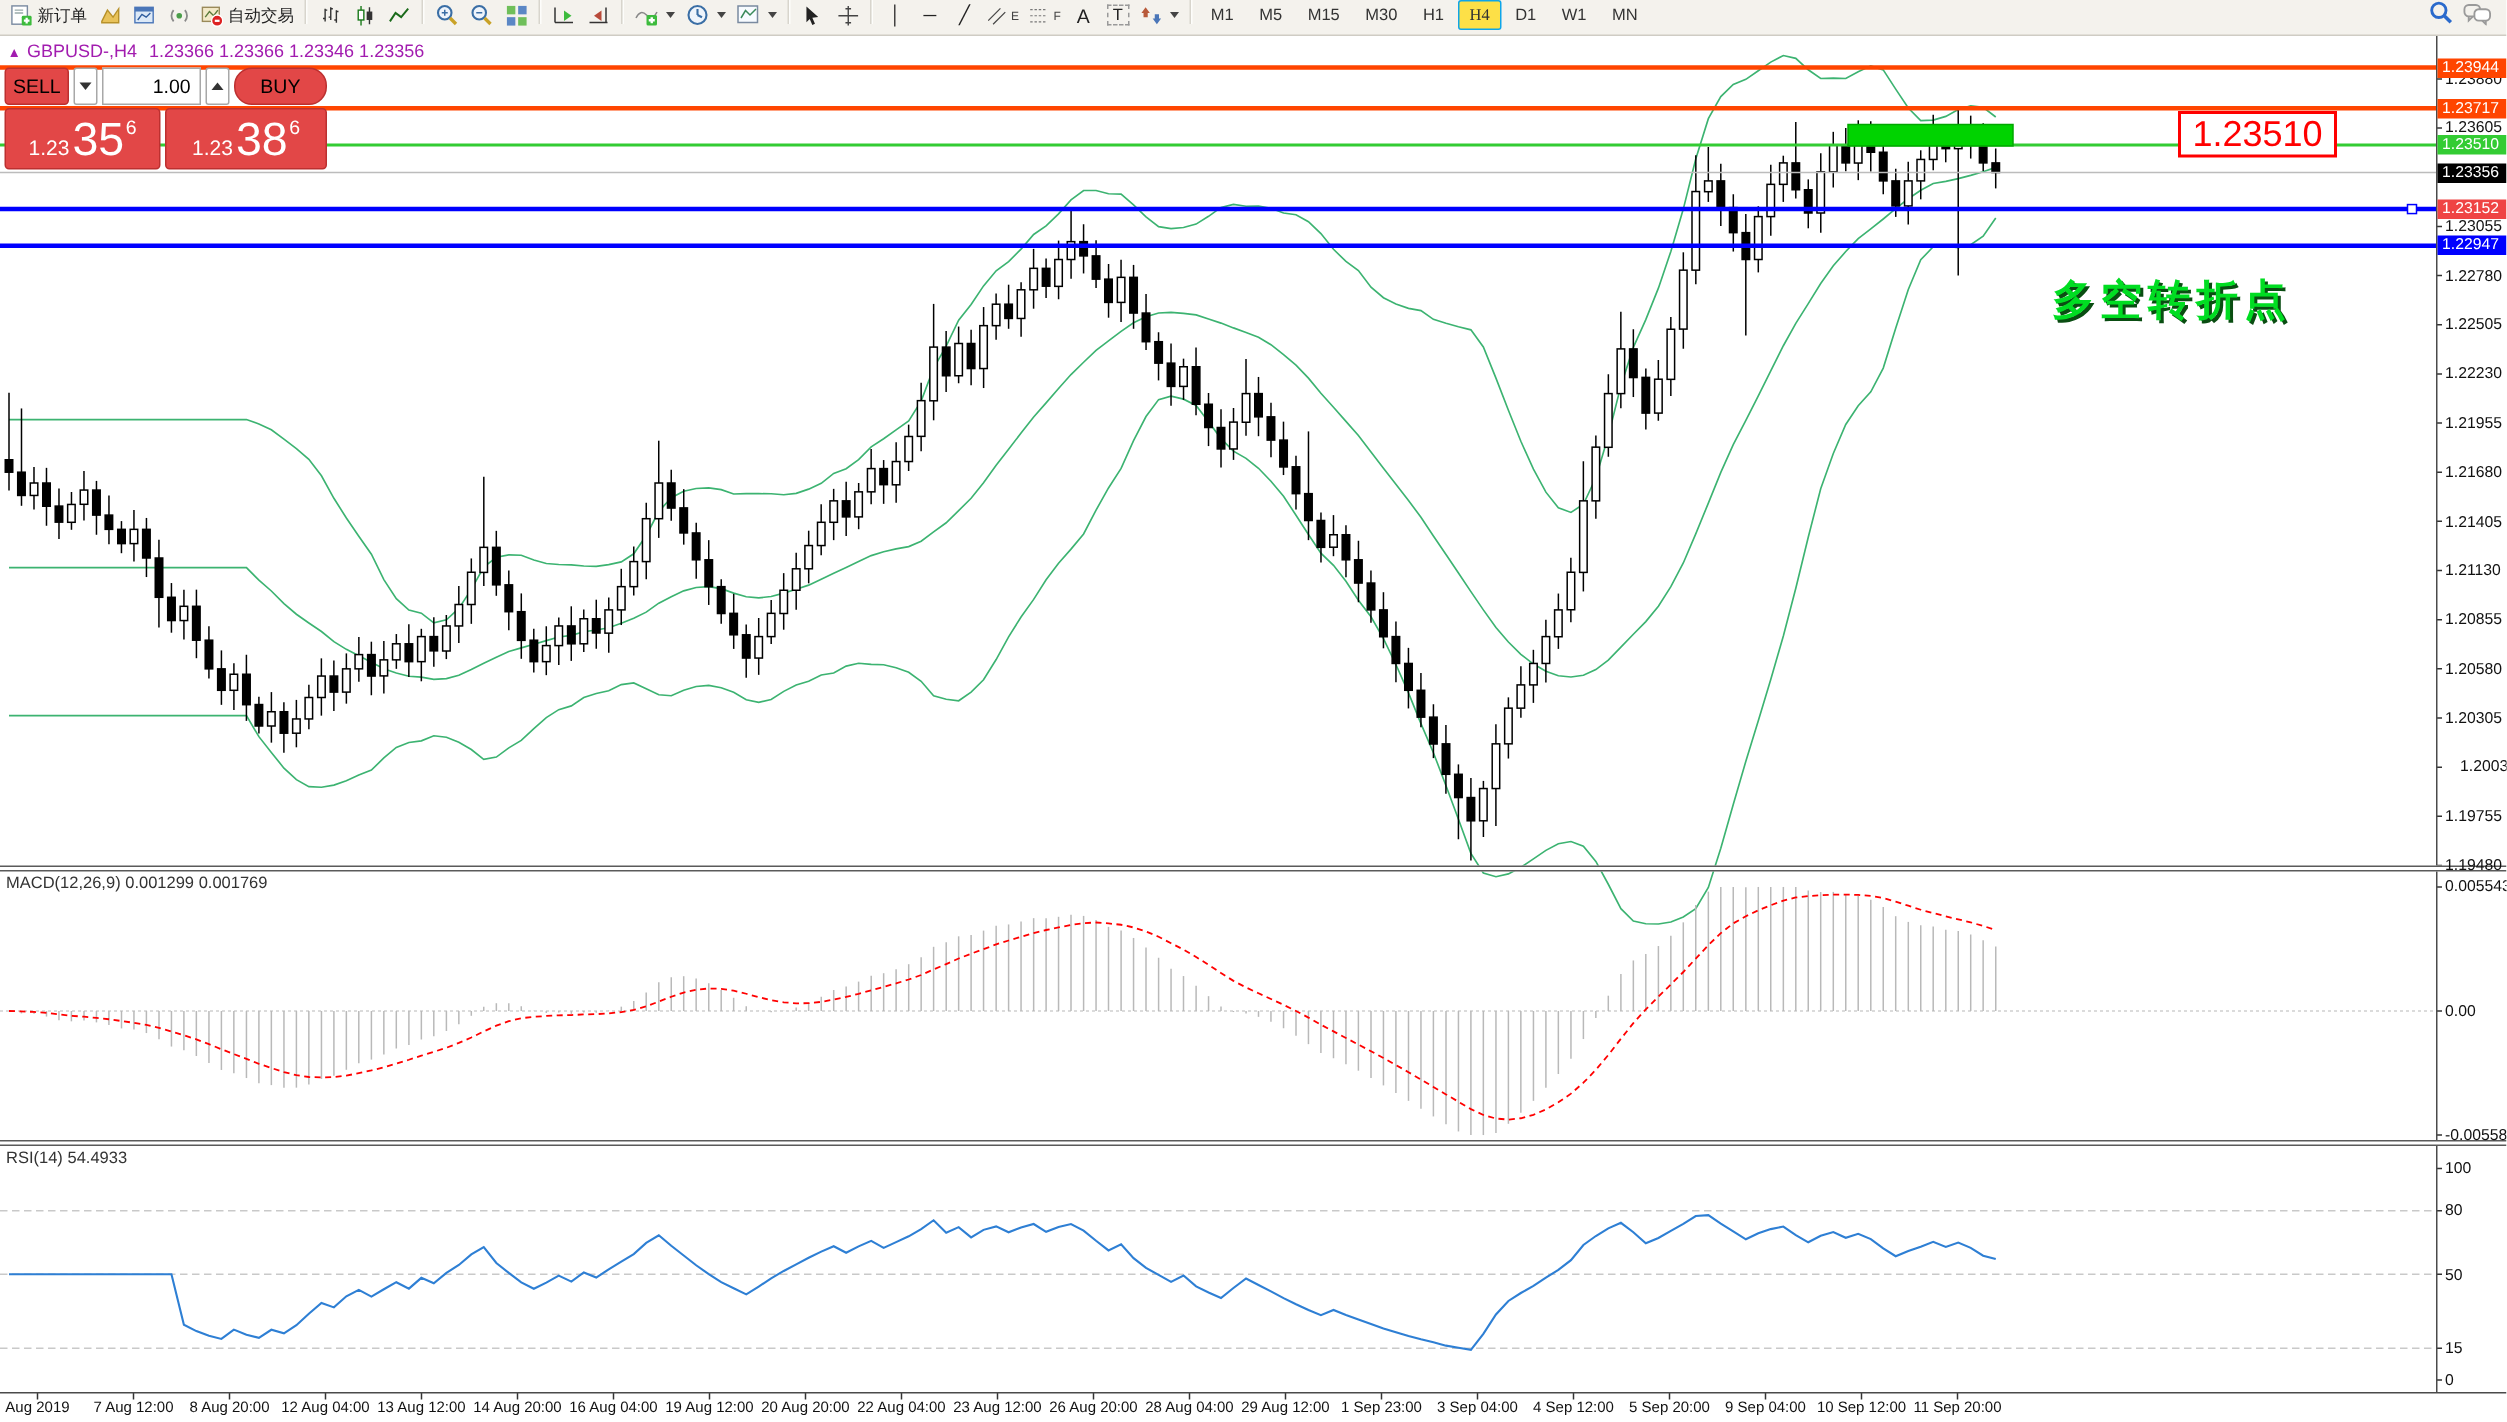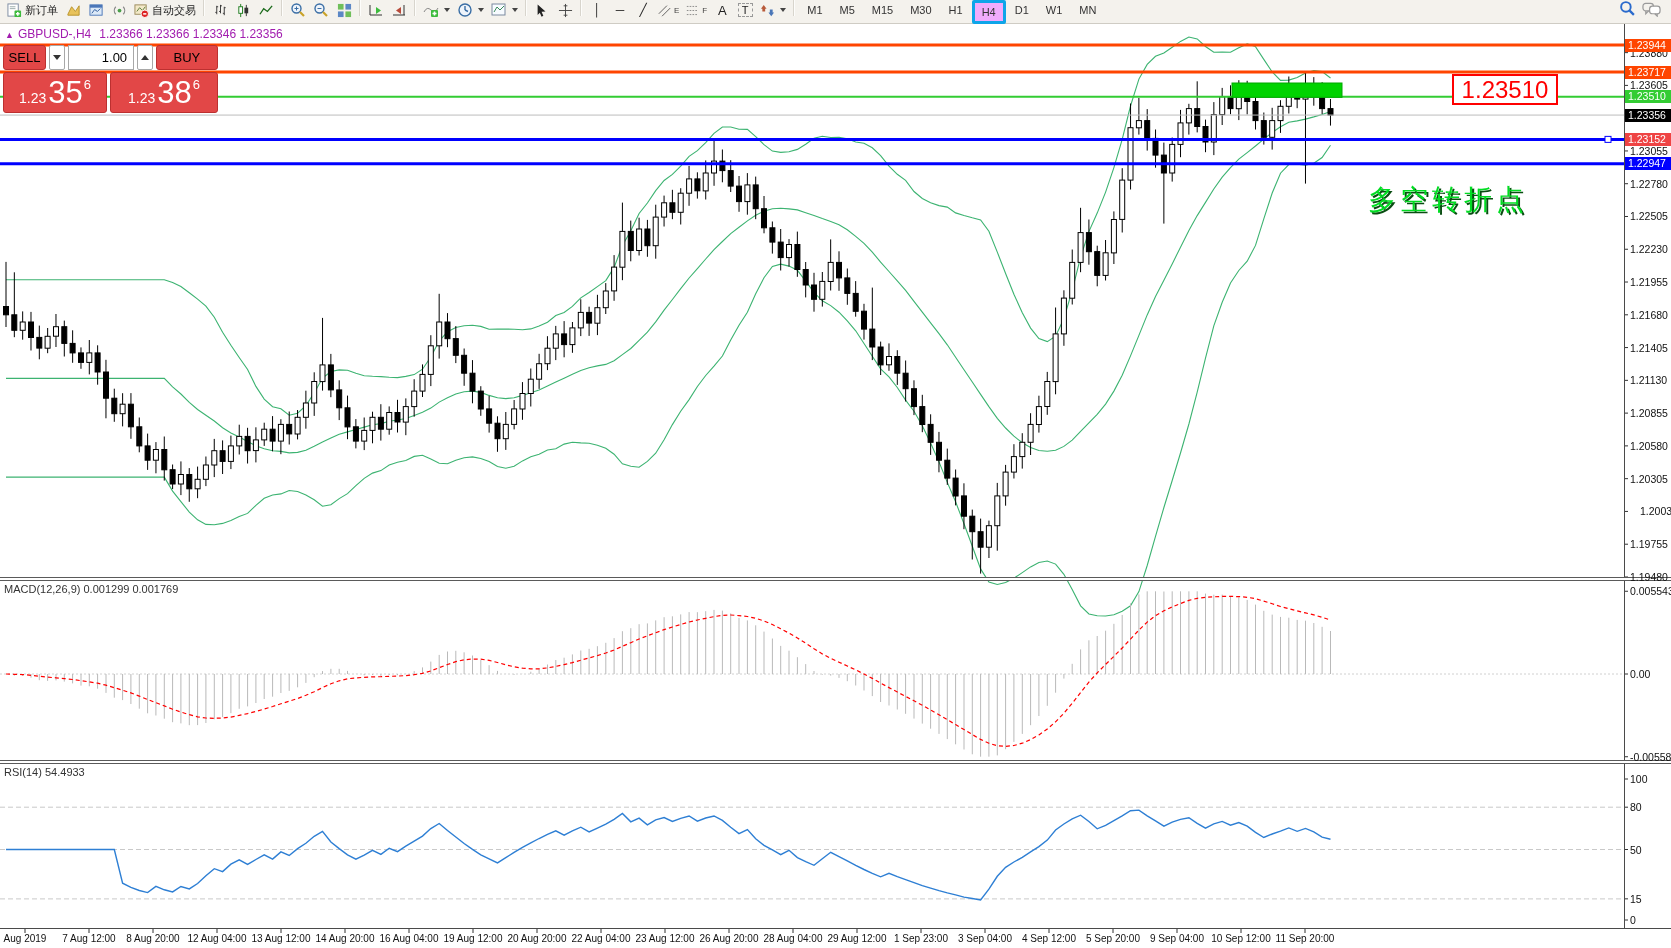--- a/index.html
+++ b/index.html
@@ -11,21 +11,21 @@
   #toolbar { position:absolute; left:0; top:0; width:1671px; height:24px;
     background:#f4f2ed; border-bottom:1px solid #cfccc4; display:flex; align-items:flex-start;
     padding:0 4px; gap:1px; z-index:40; }
   .tb-btn { height:20px; min-width:22px; display:flex; align-items:center; justify-content:center;
     gap:3px; padding:0 3px; border-radius:2px; color:#222; font-size:11px; }
   .tb-sep { width:2px; height:16px; border-left:1px solid #d8d5cd; border-right:1px solid #fdfdfb; margin:0 3px; }
   .caret { width:0; height:0; border-left:3px solid transparent; border-right:3px solid transparent;
     border-top:4px solid #444; margin-left:2px; }
   .glyph { font-size:12px; color:#222; font-weight:bold; }
   .tf { font-size:11px; color:#333; padding:3px 7px; border:1px solid transparent; }
-  .tf.active { background:#f0abfc; border:3px solid #0ea5e9; border-radius:2px; }
+  .tf.active { background:#fde047; border:1px solid #0ea5e9; border-radius:2px;font-family:Liberation Serif, serif; }
   #tb-right { margin-left:auto; display:flex; align-items:center; gap:6px; padding-right:6px; }
 
   
   #ohlc-header { position:absolute; left:5px; top:27px; font-size:12px; color:#a21caf; z-index:30;
     background:transparent; white-space:nowrap; }
   #ohlc-header .tri { font-size:9px; margin-right:4px; }
   #ohlc-header .sym { margin-right:8px; }
 
   
   #chart-svg { position:absolute; left:0; top:0; width:1671px; height:948px; z-index:5; }
@@ -46,40 +46,40 @@
   .time-label { position:absolute; top:933px; width:84px; margin-left:-42px; text-align:center;
     font-size:10px; color:#111; white-space:nowrap; z-index:8; }
   .pane-label { position:absolute; left:4px; font-size:11px; color:#333; z-index:8; }
   #macd-label { top:583px; } #rsi-label { top:766px; }
 
   
   #trade-panel { position:absolute; left:3px; top:45px; width:215px; z-index:35; }
   #tp-row1 { display:flex; height:25px; gap:3px; }
   .tp-btn { background:#e24747; border:1px solid #bc3030; border-radius:3px; color:#000000;
     font-size:13px; display:flex; align-items:center; justify-content:center; }
-  #sell-btn { width:47px; } #buy-btn { width:68px; }
+  #sell-btn { width:47px; } #buy-btn { width:68px;border-radius:12px; }
   .spin-btn { width:17px; background:#fff; border:1px solid #a8a8a8; border-radius:2px;
     display:flex; align-items:center; justify-content:center; }
   .tri-up { width:0;height:0;border-left:4px solid transparent;border-right:4px solid transparent;border-bottom:5px solid #333; }
   .tri-dn { width:0;height:0;border-left:4px solid transparent;border-right:4px solid transparent;border-top:5px solid #333; }
   #vol-box { width:72px; background:#fff; border:1px solid #a8a8a8; font-size:13px; color:#000;
     display:flex; align-items:center; justify-content:flex-end; padding-right:6px; }
   #tp-row2 { display:flex; margin-top:2px; gap:3px; }
   .tp-price { background:#e24747; border:1px solid #bc3030; border-radius:3px; color:#fff;
     height:41px; display:flex; align-items:center; justify-content:center; }
   #sell-price { width:104px; } #buy-price { width:108px; }
   .p-small { font-size:14px; align-self:flex-end; padding-bottom:6px; margin-right:2px; }
   .p-big { font-size:31px; line-height:38px;text-align:right; }
   .p-sup { font-size:13px; align-self:flex-start; padding-top:4px; margin-left:1px; }
 
   
   #price-callout { position:absolute; left:1452px; top:74px; width:106px; height:31px;
     border:2px solid #ff0000; background:#fff; color:#ff0000; font-size:24px;
     display:flex; align-items:center; justify-content:center; z-index:20; }
-  #cn-annotation { position:absolute; left:1368px; top:181px; font-size:28px; font-weight:normal;
+  #cn-annotation { position:absolute; left:1368px; top:181px; font-size:28px; font-weight:bold;
     color:#00dd22; text-shadow:2px 2px 0 #0a4d12; letter-spacing:4px; z-index:20; white-space:nowrap; }
 </style>
 </head>
 <body>
 
 <div id="app">
 
   <div id="toolbar">
     <div class="tb-btn">
       <svg width="15" height="15" viewBox="0 0 16 16">

